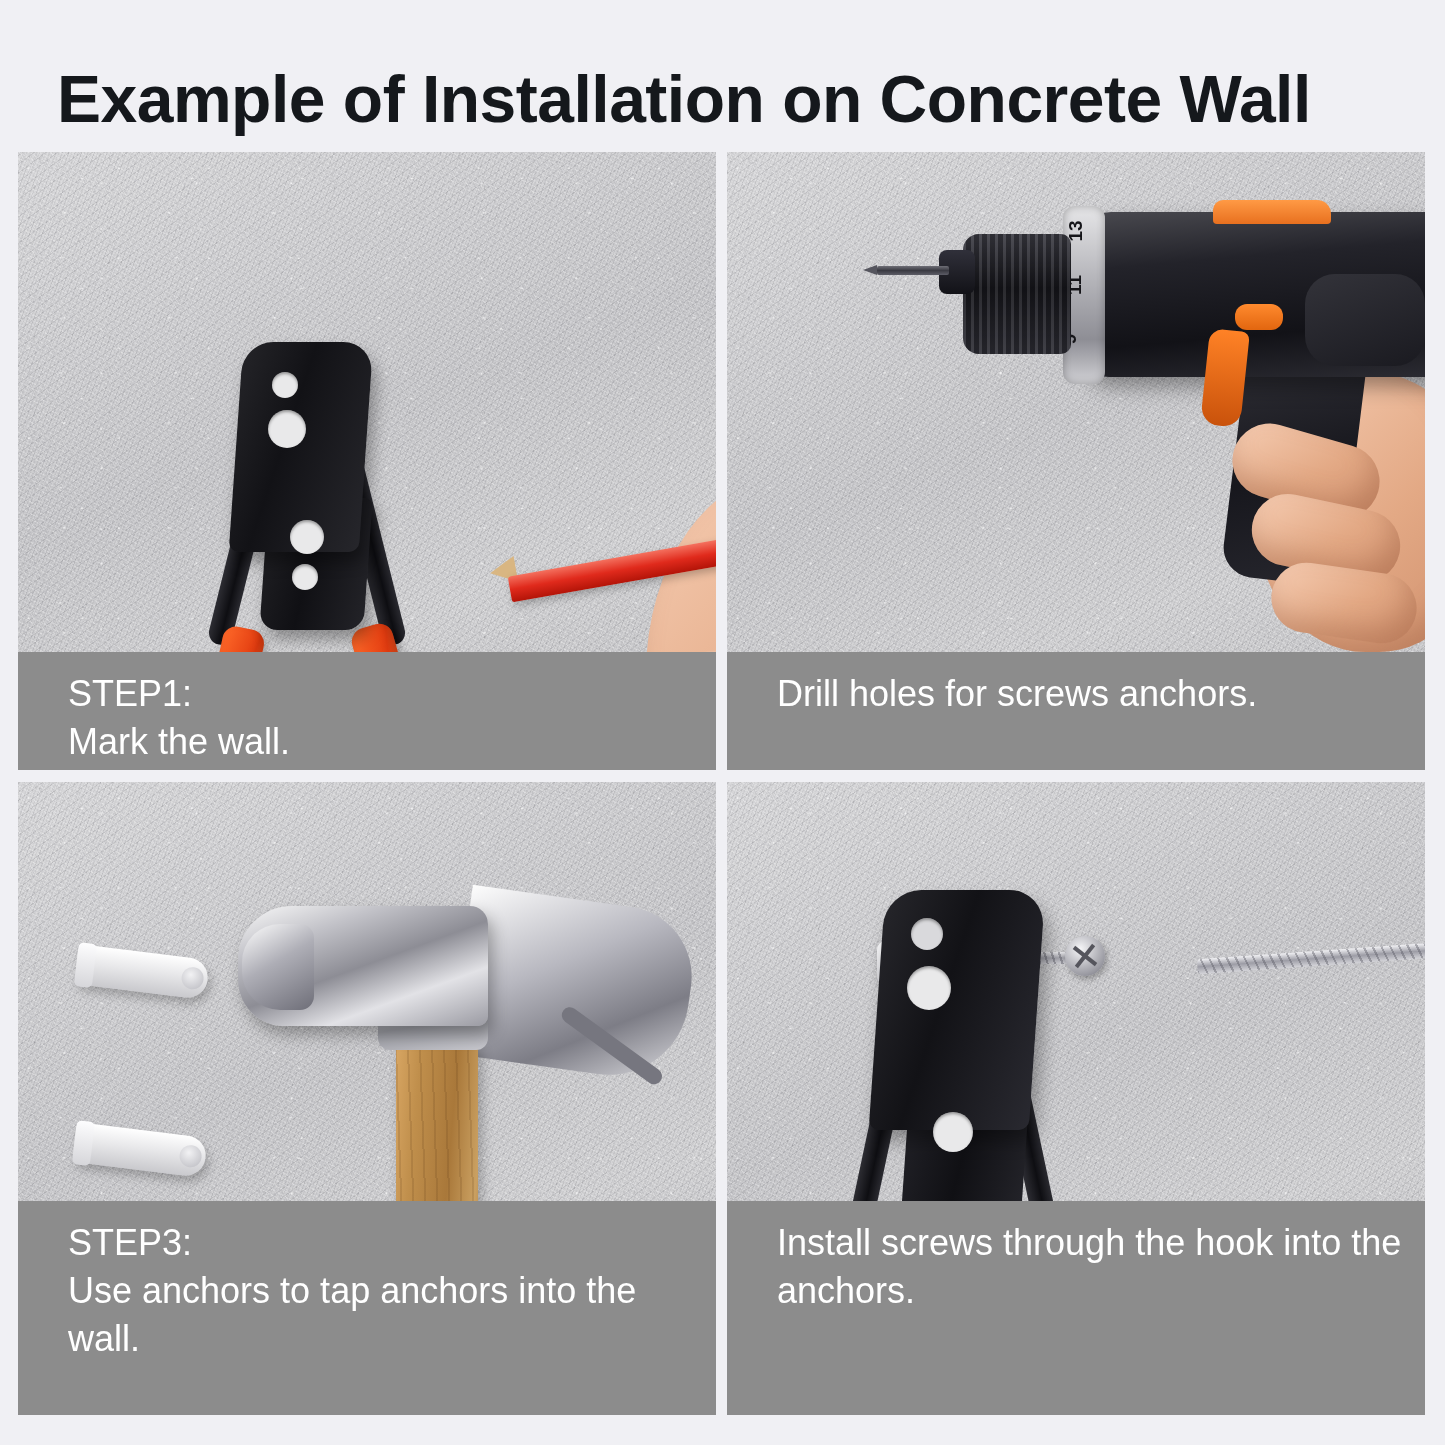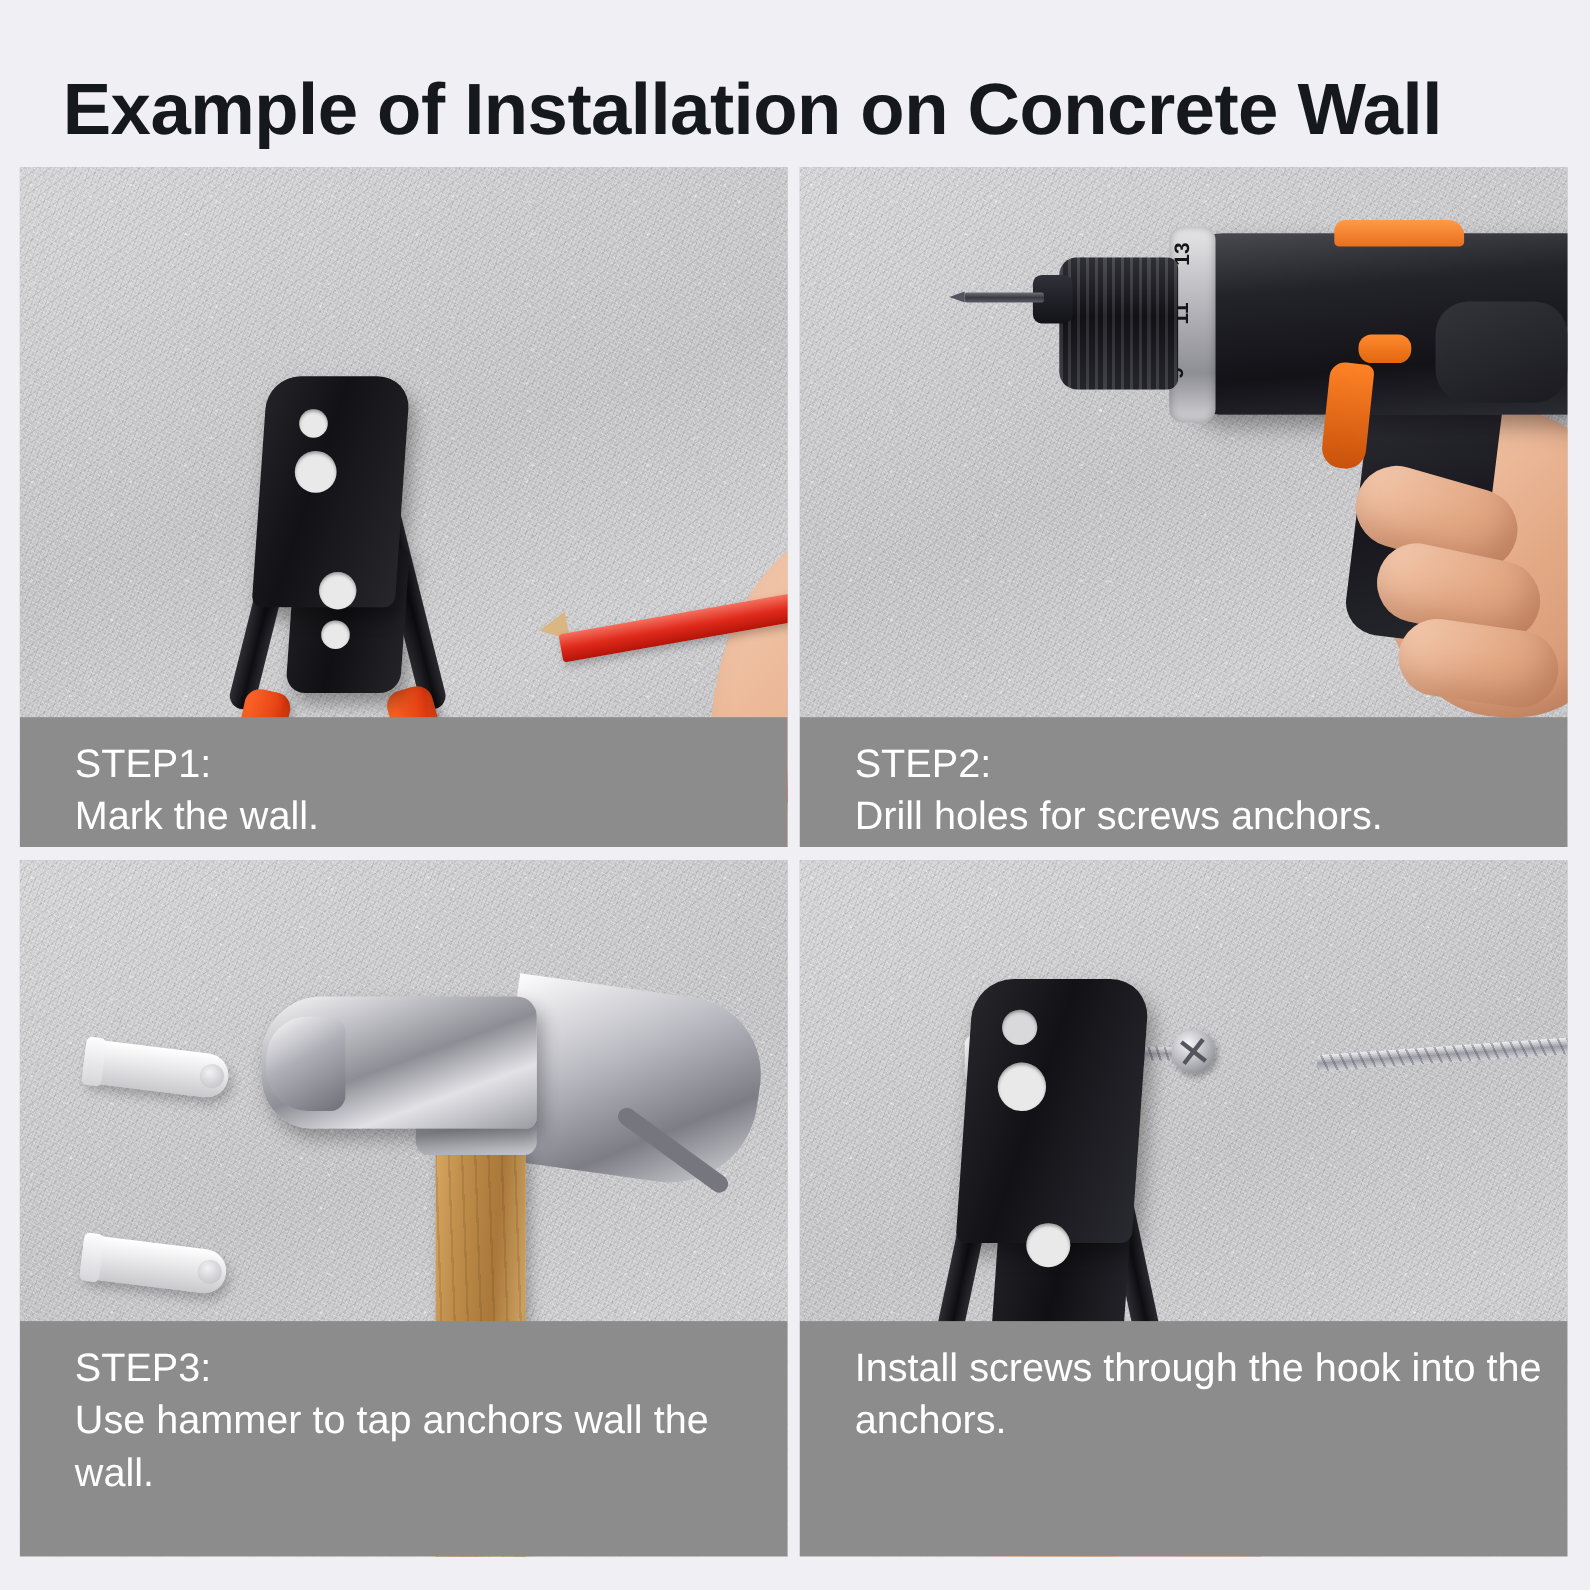--- a/index.html
+++ b/index.html
@@ -480,21 +480,20 @@
         </div>
         <div class="drill-nose"></div>
         <div class="drill-bit"></div>
         <div class="drill-trigger"></div>
         <div class="hand p2-f1"></div>
         <div class="hand p2-f2"></div>
         <div class="hand p2-f3"></div>
       </div>
 
       <div class="caption cap-r1">
-        <div class="caption-line">STEP2:</div>
         <div class="caption-line">Drill holes for screws anchors.</div>
       </div>
     </div>
 
     <div class="panel">
       <div class="wall"></div>
 
       <div class="anchor anchor-1"></div>
       <div class="anchor anchor-2"></div>
 
@@ -504,21 +503,21 @@
         </div>
         <div class="hammer-handle"></div>
         <div class="hammer-neck"></div>
         <div class="hammer-head">
           <div class="hammer-face"></div>
         </div>
       </div>
 
       <div class="caption cap-r2">
         <div class="caption-line">STEP3:</div>
-        <div class="caption-line">Use hammer to tap anchors wall the wall.</div>
+        <div class="caption-line">Use anchors to tap anchors into the wall.</div>
       </div>
     </div>
 
     <div class="panel">
       <div class="wall"></div>
 
       <div class="p4-hook">
         <div class="hand p4-hand"></div>
         <div class="hand p4-thumb"></div>
 

